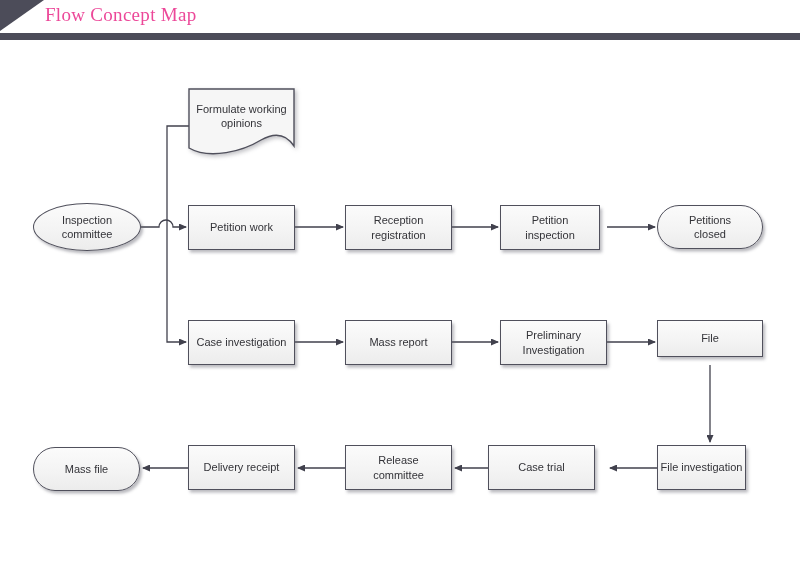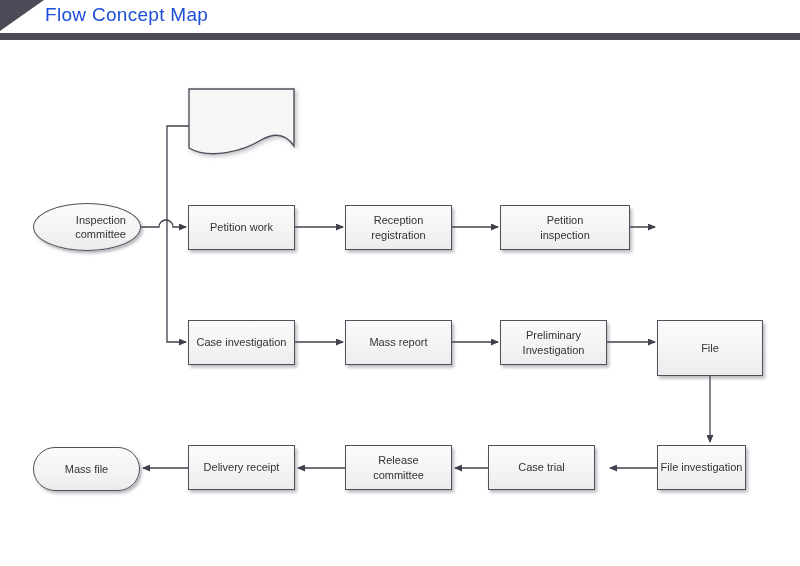--- a/index.html
+++ b/index.html
@@ -7,34 +7,34 @@
     position:relative;width:800px;height:566px;background:#ffffff;overflow:hidden;
     font-family:"Liberation Sans","DejaVu Sans",sans-serif;
   }
   
   .hdr-triangle{
     position:absolute;left:0;top:0;width:44px;height:31px;background:#4c4c59;
     clip-path:polygon(0 0,100% 0,0 100%);
   }
   .hdr-bar{position:absolute;left:0;top:33px;width:800px;height:7px;background:#4c4c59;}
   .hdr-title{
-    position:absolute;left:45px;top:4px;font-size:19px;color:#1d4ed8;letter-spacing:.3px;
+    position:absolute;left:45px;top:4px;font-size:19px;color:#ec4899;letter-spacing:.3px;font-family:Liberation Serif, serif;
   }
   
   .node{
     position:absolute;display:flex;align-items:center;justify-content:center;
     box-sizing:border-box;text-align:center;
   }
   .rect,.term,.ellipse{
     background:linear-gradient(180deg,#fbfbfb 0%,#f3f3f3 60%,#ececec 100%);
     border:1.4px solid #50505c;
     box-shadow:2px 2.5px 3px rgba(100,100,110,.45);
   }
   .term{border-radius:22px;}
-  .ellipse{border-radius:50%;text-align:right;}
+  .ellipse{border-radius:50%;}
   .doc{background:transparent;border:none;}
   .doc svg{position:absolute;left:0;top:0;width:100%;height:100%;overflow:visible;}
   .doc .docpath{
     fill:#f6f6f6;stroke:#50505c;stroke-width:1.4;
     filter:drop-shadow(2px 2.5px 2px rgba(100,100,110,.4));
   }
   .lbl{
     position:relative;z-index:2;font-size:11px;line-height:1.3;color:#333338;
     padding:0 4px;
   }
@@ -83,42 +83,46 @@
   </svg>
 
   <div class="node ellipse" style="left:33px;top:203px;width:108px;height:48px">
     <span class="lbl lbl-narrow">Inspection committee</span>
   </div>
 
   <div class="node doc" style="left:188px;top:88px;width:107px;height:72px">
     <svg viewBox="0 0 107 72" preserveAspectRatio="none">
       <path class="docpath" d="M1,1 L106,1 L106,58 C98,46 87,44 73,52 C55,63 22,72 1,60 Z"></path>
     </svg>
+    <span class="lbl" style="max-width:100px">Formulate working opinions</span>
   </div>
 
   <div class="node rect" style="left:188px;top:205px;width:107px;height:45px">
     <span class="lbl">Petition work</span>
   </div>
   <div class="node rect" style="left:345px;top:205px;width:107px;height:45px">
     <span class="lbl lbl-narrow">Reception registration</span>
   </div>
-  <div class="node rect" style="left:500px;top:205px;width:130px;height:45px">
+  <div class="node rect" style="left:500px;top:205px;width:100px;height:45px">
     <span class="lbl lbl-narrow">Petition inspection</span>
+  </div>
+  <div class="node term" style="left:657px;top:205px;width:106px;height:44px">
+    <span class="lbl" style="max-width:64px">Petitions closed</span>
   </div>
 
   <div class="node rect" style="left:188px;top:320px;width:107px;height:45px">
     <span class="lbl">Case investigation</span>
   </div>
   <div class="node rect" style="left:345px;top:320px;width:107px;height:45px">
     <span class="lbl">Mass report</span>
   </div>
   <div class="node rect" style="left:500px;top:320px;width:107px;height:45px">
     <span class="lbl lbl-narrow">Preliminary Investigation</span>
   </div>
-  <div class="node rect" style="left:657px;top:320px;width:106px;height:56px">
+  <div class="node rect" style="left:657px;top:320px;width:106px;height:37px">
     <span class="lbl">File</span>
   </div>
 
   <div class="node rect" style="left:657px;top:445px;width:89px;height:45px">
     <span class="lbl" style="padding:0 2px">File investigation</span>
   </div>
   <div class="node rect" style="left:488px;top:445px;width:107px;height:45px">
     <span class="lbl">Case trial</span>
   </div>
   <div class="node rect" style="left:345px;top:445px;width:107px;height:45px">

